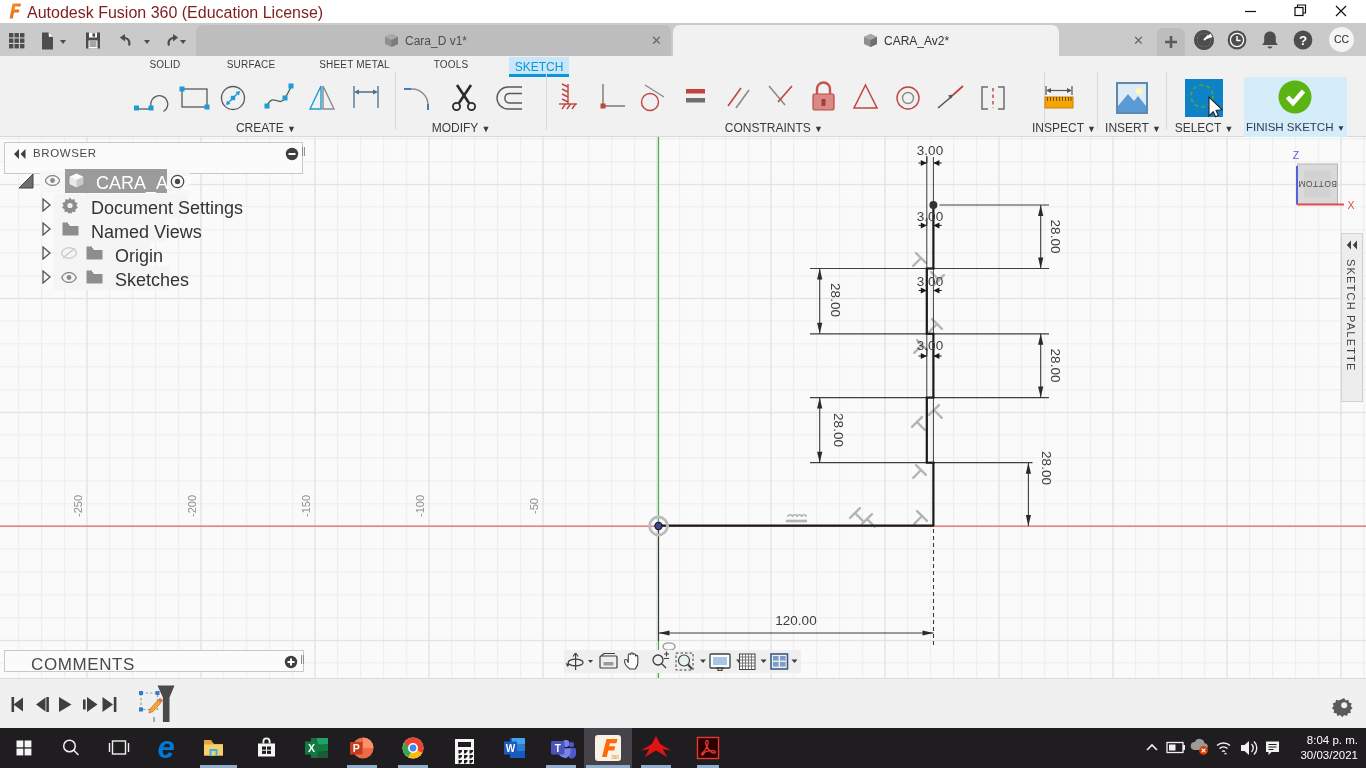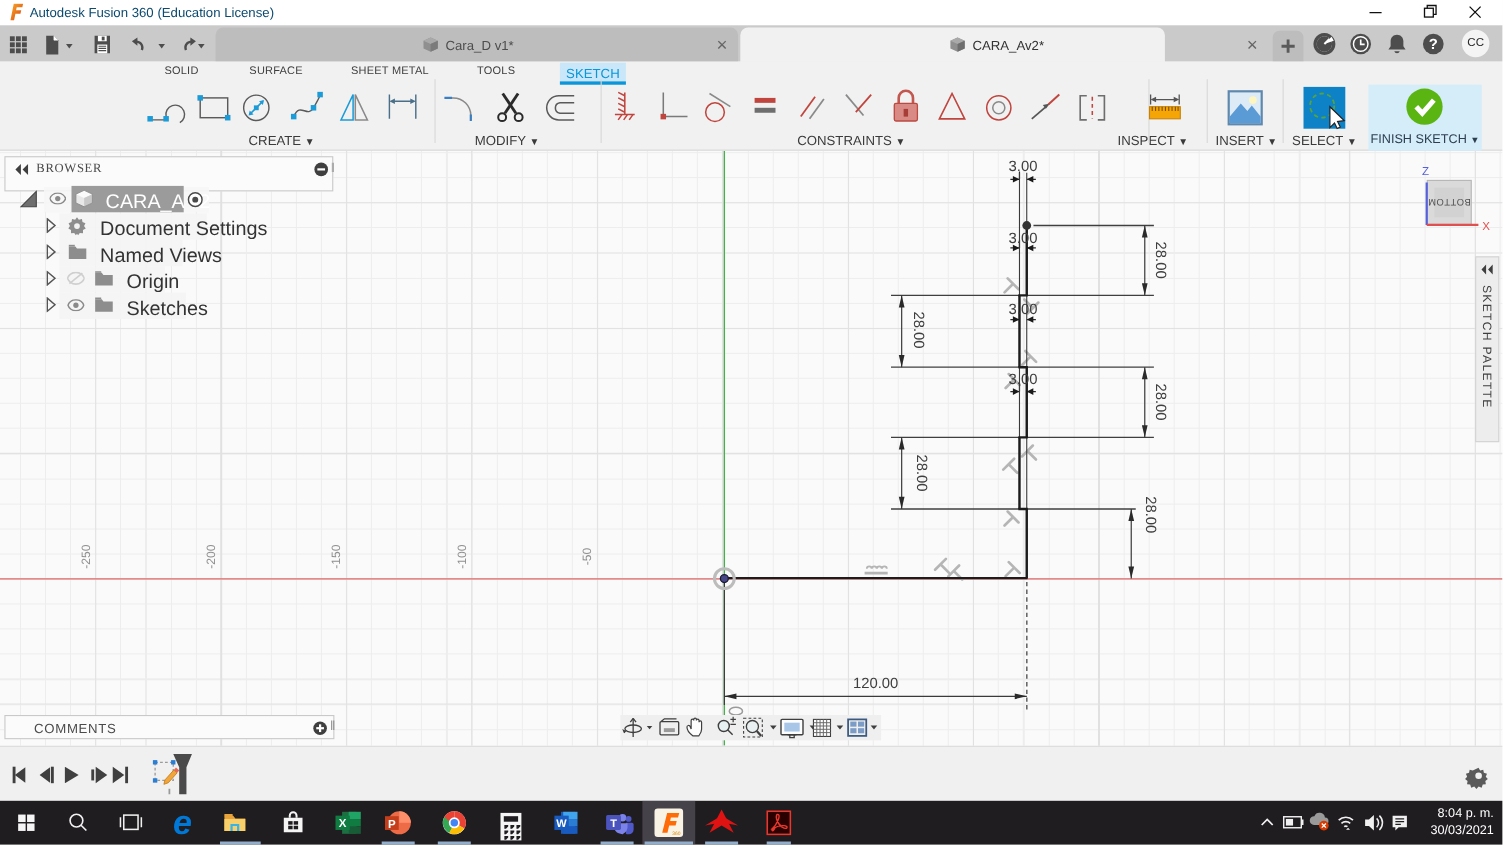--- a/index.html
+++ b/index.html
@@ -2,21 +2,21 @@
 <html><head>
 <meta charset="utf-8">
 <style>
 * { margin:0; padding:0; box-sizing:border-box; }
 html,body { width:1366px; height:768px; overflow:hidden; font-family:"Liberation Sans", sans-serif; -webkit-font-smoothing:antialiased; }
 .abs { position:absolute; }
 #root { position:relative; width:1366px; height:768px; background:#fafafa; filter:blur(0px); }
 
 
 #titlebar { position:absolute; left:0; top:0; width:1366px; height:23px; background:#ffffff; }
-#titlebar .title { position:absolute; left:27px; top:4px; font-size:12px; color:#0c4a6e; }
+#titlebar .title { position:absolute; left:27px; top:4px; font-size:16px; color:#7f1d1d; }
 
 
 #tabrow { position:absolute; left:0; top:23px; width:1366px; height:33px; background:#cacaca; }
 .tab { position:absolute; top:2px; height:31px; border-radius:7px 7px 0 0; }
 .tab .cube { position:absolute; top:8px; }
 .tab .lbl { position:absolute; top:9px; font-size:12px; color:#4d4d4d; }
 .tab .x { position:absolute; top:8px; font-size:13px; color:#666; }
 
 
 #toolbar { position:absolute; left:0; top:56px; width:1366px; height:81px; background:#f1f1f1; border-bottom:1px solid #d8d8d8; }
@@ -30,21 +30,21 @@
   background-image:
     repeating-linear-gradient(to right, #e1e1e1 0 1px, transparent 1px 114px),
     repeating-linear-gradient(to bottom, #e1e1e1 0 1px, transparent 1px 114px),
     repeating-linear-gradient(to right, #ededed 0 1px, transparent 1px 22.8px),
     repeating-linear-gradient(to bottom, #ededed 0 1px, transparent 1px 22.8px);
   background-position: 86.6px 0px, 0px 46.9px, 18.2px 0px, 0px 1.3px;
 }
 
 
 #browser { position:absolute; left:4px; top:5px; width:300px; }
-#bheader { position:relative; width:299px; height:32px; background:#fbfbfb; border:1px solid #c9c9c9;font-family:Liberation Serif, serif; }
+#bheader { position:relative; width:299px; height:32px; background:#fbfbfb; border:1px solid #c9c9c9; }
 .brow { position:absolute; height:24px; }
 .brow .strip { position:absolute; left:54px; top:0; height:24px; background:rgba(244,244,244,0.92); }
 .btext { position:absolute; top:5px; font-size:18px; color:#333; }
 
 
 #comments { position:absolute; left:4px; top:513px; width:300px; height:22px; background:#fbfbfb; border:1px solid #c9c9c9; }
 
 
 #navbar { position:absolute; left:564px; top:513px; width:237px; height:23px; background:#efefef; }
 
@@ -301,21 +301,21 @@
         <path d="M7.5 0.5 C 11.5 0.5 14 3.5 14.7 5.5 C 14 7.5 11.5 10.5 7.5 10.5 C 3.5 10.5 1 7.5 0.3 5.5 C 1 3.5 3.5 0.5 7.5 0.5 Z" fill="none" stroke="#8a8a8a" stroke-width="1.4"></path>
         <circle cx="7.5" cy="5.5" r="2.4" fill="#8a8a8a"></circle>
       </svg>
     <svg class="abs" style="left:86px;top:133px" width="17" height="14" viewBox="0 0 17 14">
         <path d="M0.5 2 h6 l1.5 2 h8.5 v9.5 h-16 z" fill="#8d8d8d"></path>
         <path d="M0.5 0.5 h5.5 v1.5 h-5.5 z" fill="#8d8d8d"></path>
       </svg>
     <span class="abs btext" style="left:115px;top:133px">Sketches</span>
 
     <div id="comments">
-      <span class="abs" style="left:26px;top:4px;font-size:12px;color:#4a4a4a;letter-spacing:0.6px">COMMENTS</span>
+      <span class="abs" style="left:26px;top:4px;font-size:17px;color:#4a4a4a;letter-spacing:0.6px">COMMENTS</span>
       <svg class="abs" style="left:279px;top:4px" width="14" height="14" viewBox="0 0 14 14">
           <circle cx="7" cy="7" r="6.2" fill="#3f3f3f"></circle>
           <rect x="3.5" y="6" width="7" height="2" fill="#fff"></rect>
           <rect x="6" y="3.5" width="2" height="7" fill="#fff"></rect>
         </svg>
       <span class="abs" style="left:295px;top:2px;font-size:12px;color:#8a8a8a">‖</span>
     </div>
 
     <div id="navbar">
       <svg width="237" height="23" viewBox="0 0 237 23">
@@ -495,24 +495,24 @@
   </div>
 
   <div id="toolbar">
 
     <div class="ttab" style="left:135px;width:60px;text-align:center">SOLID</div>
     <div class="ttab" style="left:221px;width:60px;text-align:center">SURFACE</div>
     <div class="ttab" style="left:304px;width:101px;text-align:center">SHEET METAL</div>
     <div class="ttab" style="left:421px;width:60px;text-align:center">TOOLS</div>
     <div class="abs" style="left:509px;top:1px;width:60px;height:20px;background:#c9e7f8;border-bottom:3px solid #0a96d8;text-align:center;font-size:12px;color:#0a96d8;padding-top:3px">SKETCH</div>
 
-    <div class="glabel" style="left:216px;width:80px;text-align:center">CREATE <span style="font-size:9px">▼</span></div>
+    <div class="glabel" style="left:216px;width:80px;text-align:right">CREATE <span style="font-size:9px">▼</span></div>
     <div class="glabel" style="left:421px;width:80px;text-align:center">MODIFY <span style="font-size:9px">▼</span></div>
     <div class="glabel" style="left:723px;width:100px;text-align:right">CONSTRAINTS <span style="font-size:9px">▼</span></div>
-    <div class="glabel" style="left:1016px;width:80px;text-align:left">INSPECT <span style="font-size:9px">▼</span></div>
+    <div class="glabel" style="left:1016px;width:80px;text-align:right">INSPECT <span style="font-size:9px">▼</span></div>
     <div class="glabel" style="left:1093px;width:80px;text-align:center">INSERT <span style="font-size:9px">▼</span></div>
     <div class="glabel" style="left:1164px;width:80px;text-align:center">SELECT <span style="font-size:9px">▼</span></div>
 
     <div class="vsep" style="left:395px"></div>
     <div class="vsep" style="left:546px"></div>
     <div class="vsep" style="left:1044px"></div>
     <div class="vsep" style="left:1097px"></div>
     <div class="vsep" style="left:1166px"></div>
 
     <div class="abs" style="left:1244px;top:21px;width:103px;height:60px;background:#d5ecf9"></div>

